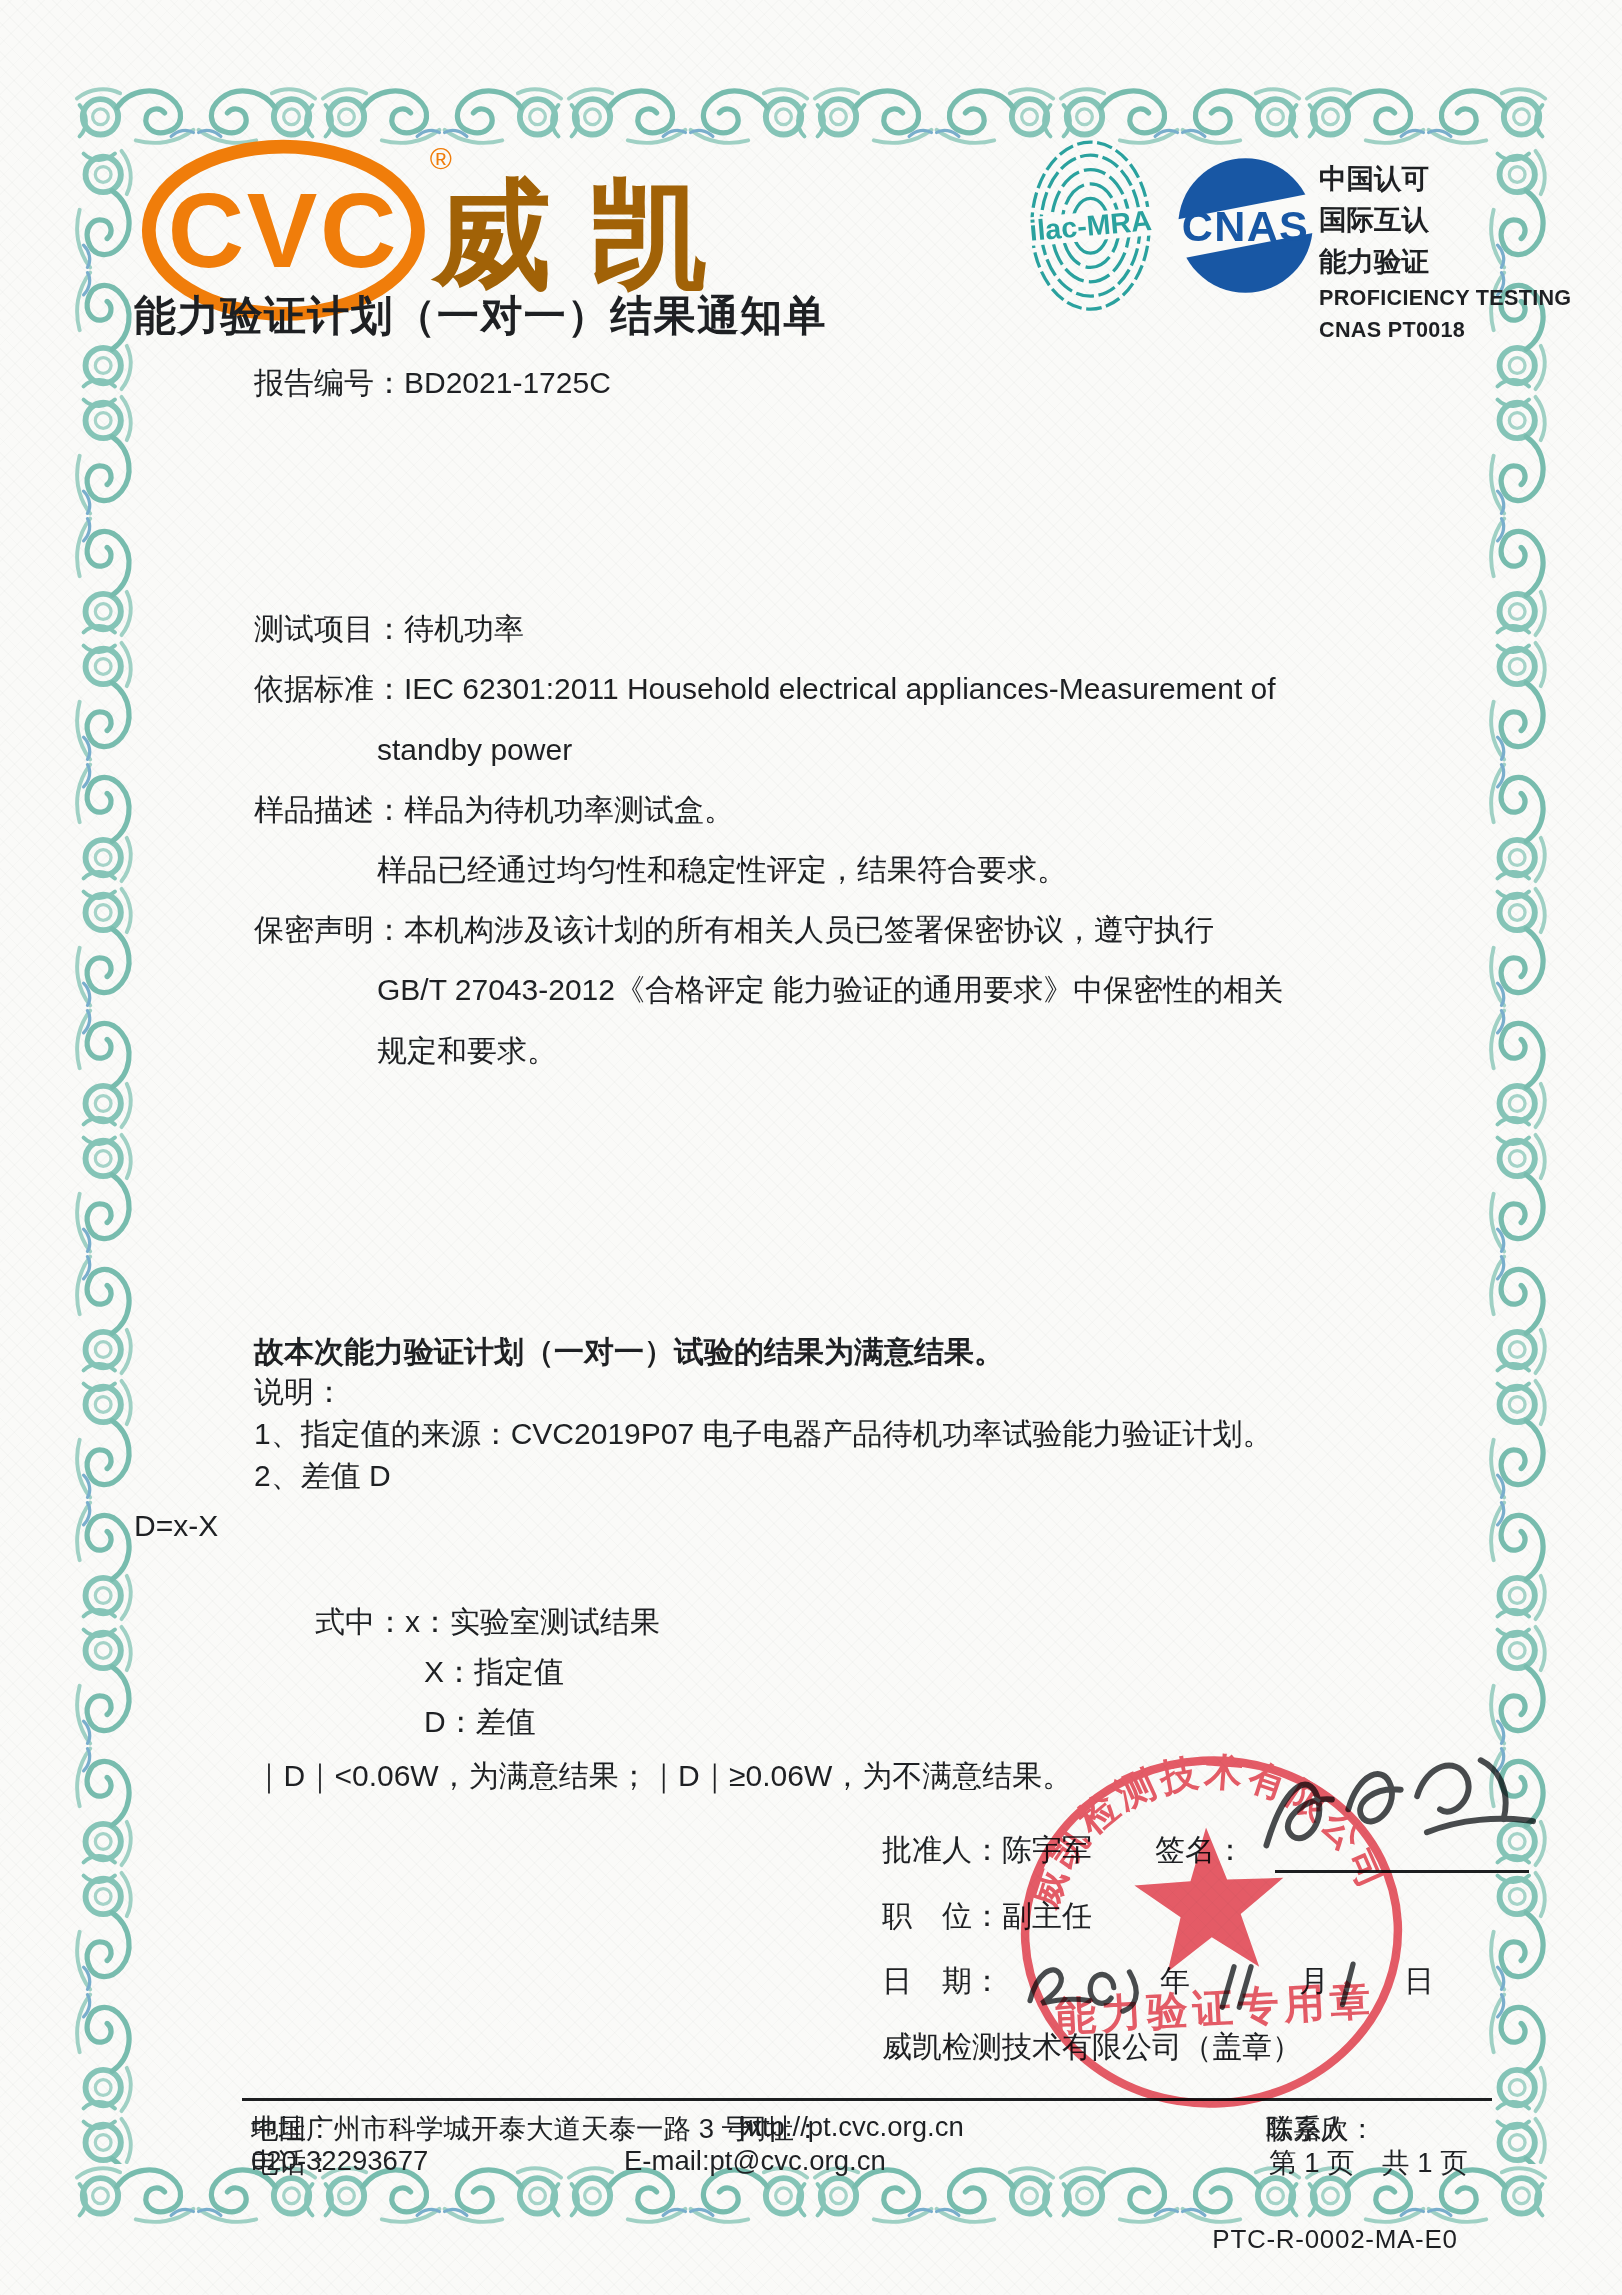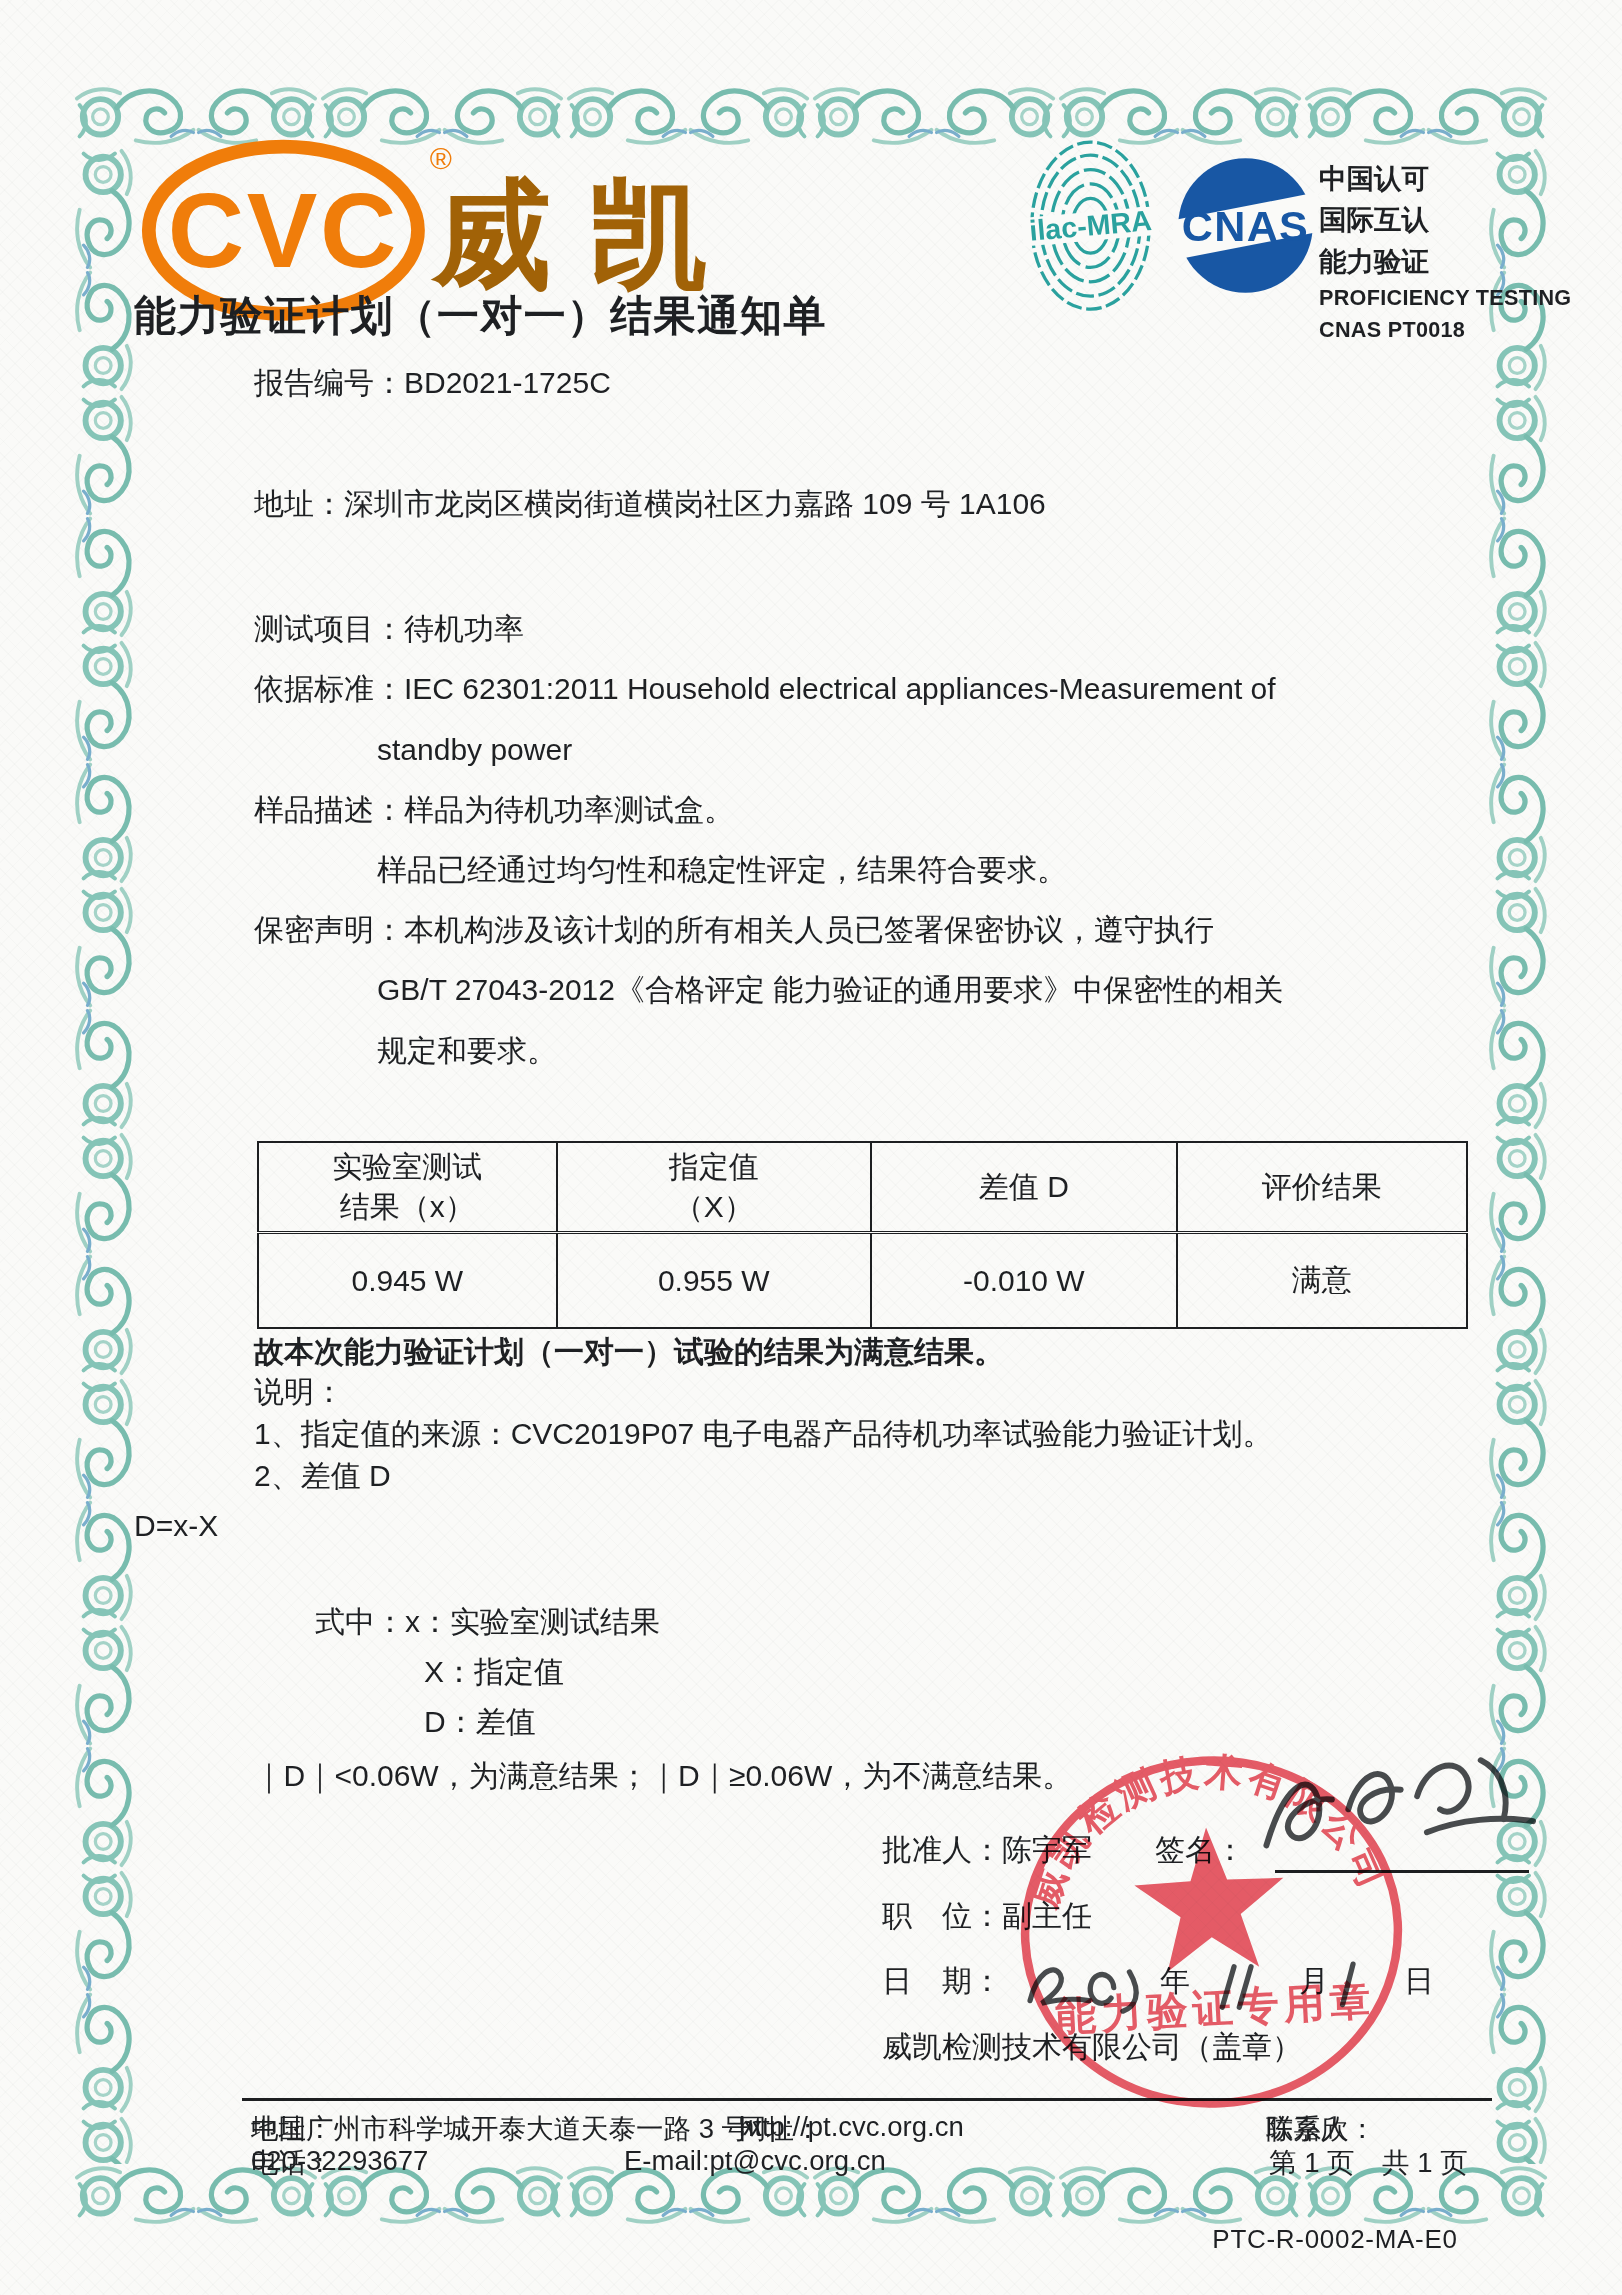--- a/index.html
+++ b/index.html
@@ -808,66 +808,39 @@
     <div class="cn">能力验证</div>
     <div class="en">PROFICIENCY TESTING</div>
     <div class="en">CNAS PT0018</div>
   </div>
 
   <div class="line center title">能力验证计划（一对一）结果通知单</div>
 
   <div class="line" style="top:365px">
     <span>报告编号：</span><span>BD2021-1725C</span>
   </div>
-  <div class="line" style="top:486px">
-    <span>地址：</span><span>深圳市龙岗区横岗街道横岗社区力嘉路 109 号 1A106</span>
-  </div>
 
   <div class="line" style="top:611px">
     <span>测试项目：</span><span>待机功率</span>
   </div>
   <div class="line" style="top:671px">
     <span>依据标准：</span><span>IEC 62301:2011 Household electrical appliances-Measurement of</span>
   </div>
   <div class="line indent" style="top:732px">standby power</div>
   <div class="line" style="top:792px">
     <span>样品描述：</span><span>样品为待机功率测试盒。</span>
   </div>
   <div class="line indent" style="top:852px">样品已经通过均匀性和稳定性评定，结果符合要求。</div>
   <div class="line" style="top:912px">
     <span>保密声明：</span><span>本机构涉及该计划的所有相关人员已签署保密协议，遵守执行</span>
   </div>
   <div class="line indent" style="top:972px">GB/T 27043-2012《合格评定 能力验证的通用要求》中保密性的相关</div>
   <div class="line indent" style="top:1033px">规定和要求。</div>
 
 
-  <table class="rtable">
-    <thead>
-      <tr>
-        <th class="c1">
-          <div>实验室测试</div>
-          <div>结果（x）</div>
-        </th>
-        <th class="c2">
-          <div>指定值</div>
-          <div>（X）</div>
-        </th>
-        <th class="c3">差值 D</th>
-        <th class="c4">评价结果</th>
-      </tr>
-    </thead>
-    <tbody>
-      <tr>
-        <td class="c1">0.945 W</td>
-        <td class="c2">0.955 W</td>
-        <td class="c3">-0.010 W</td>
-        <td class="c4">满意</td>
-      </tr>
-    </tbody>
-  </table>
 
   <div class="line bold" style="top:1334px">故本次能力验证计划（一对一）试验的结果为满意结果。</div>
   <div class="line" style="top:1374px">说明：</div>
   <div class="line" style="top:1416px">1、指定值的来源：CVC2019P07 电子电器产品待机功率试验能力验证计划。</div>
   <div class="line" style="top:1458px">2、差值 D</div>
   <div class="line center" style="top:1508px">D=x-X</div>
 
   <div class="line" style="top:1604px;left:315px">
     <span>式中：</span><span>x：实验室测试结果</span>
   </div>

